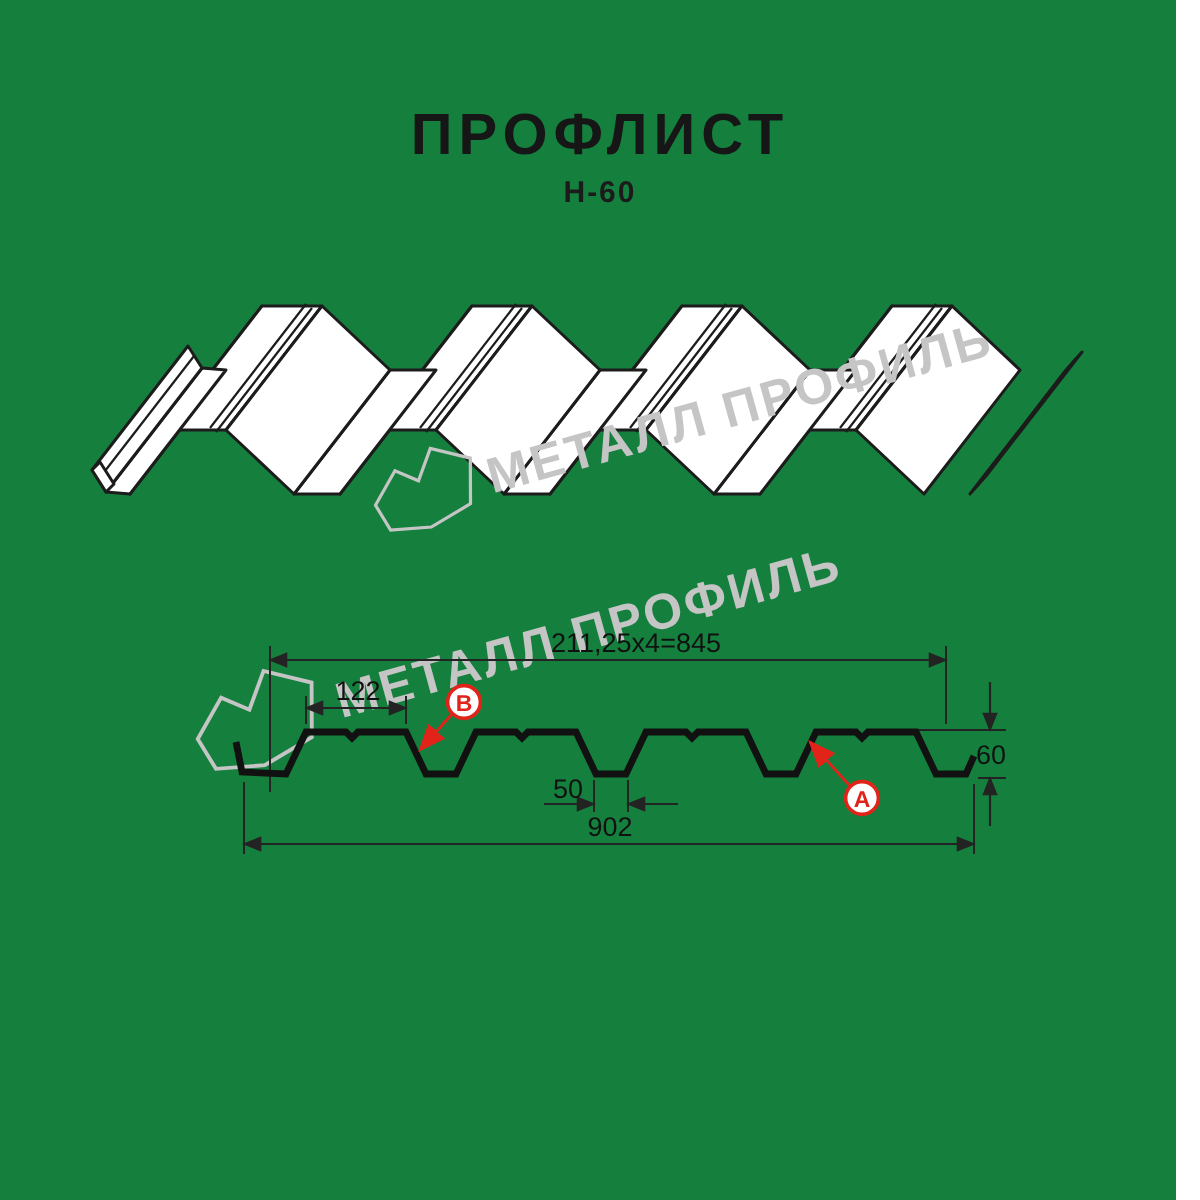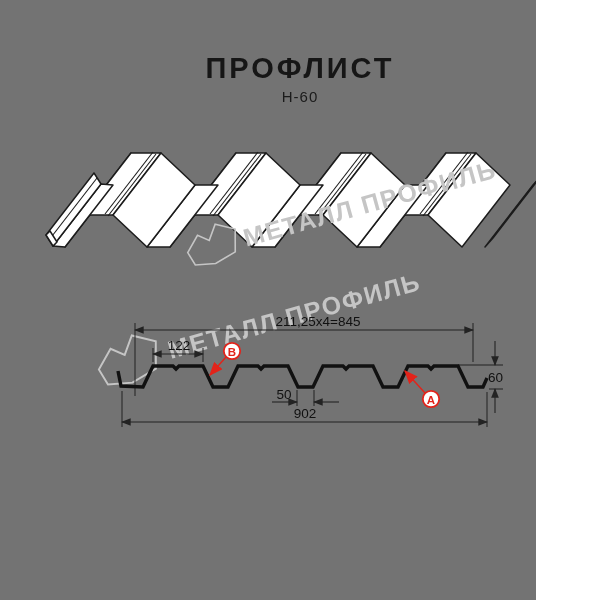--- a/index.html
+++ b/index.html
@@ -1,21 +1,21 @@
 <!DOCTYPE html>
 <html><head>
 <meta charset="utf-8">
 <style>
   html,body{margin:0;padding:0;background:#ffffff;}
-  .page{position:relative;width:536px;height:600px;background:#737373;overflow:hidden;
+  .page{position:relative;width:588px;height:600px;background:#15803d;overflow:hidden;
         font-family:"Liberation Sans", sans-serif;}
   .title{position:absolute;top:52px;left:0;width:600px;text-align:center;
          font-size:29px;font-weight:700;letter-spacing:3px;color:#161616;}
   .subtitle{position:absolute;top:88px;left:0;width:600px;text-align:center;
-            font-size:15px;font-weight:400;letter-spacing:1px;color:#1b1b1b;}
+            font-size:15px;font-weight:700;letter-spacing:1px;color:#1b1b1b;}
   .footnote{position:absolute;top:527px;left:0;width:600px;text-align:center;
             font-size:13.5px;font-weight:600;letter-spacing:0.6px;color:#1b1b1b;}
   svg.scene{position:absolute;left:0;top:0;width:600px;height:600px;}
   .face{fill:#ffffff;stroke:#1c1c1c;stroke-width:1.5;stroke-linejoin:round;}
   .edge{fill:none;stroke:#1c1c1c;stroke-width:1.1;}
   .dim{fill:none;stroke:#232323;stroke-width:1.1;}
   .ext{fill:none;stroke:#232323;stroke-width:1px;}
   .dimtxt{font-family:"Liberation Sans",sans-serif;font-size:13.5px;fill:#111;}
   .wmtxt{font-family:"Liberation Sans",sans-serif;font-size:25px;font-weight:700;letter-spacing:1.5px;}
   .wmshape{fill:none;stroke-width:1.6;}

